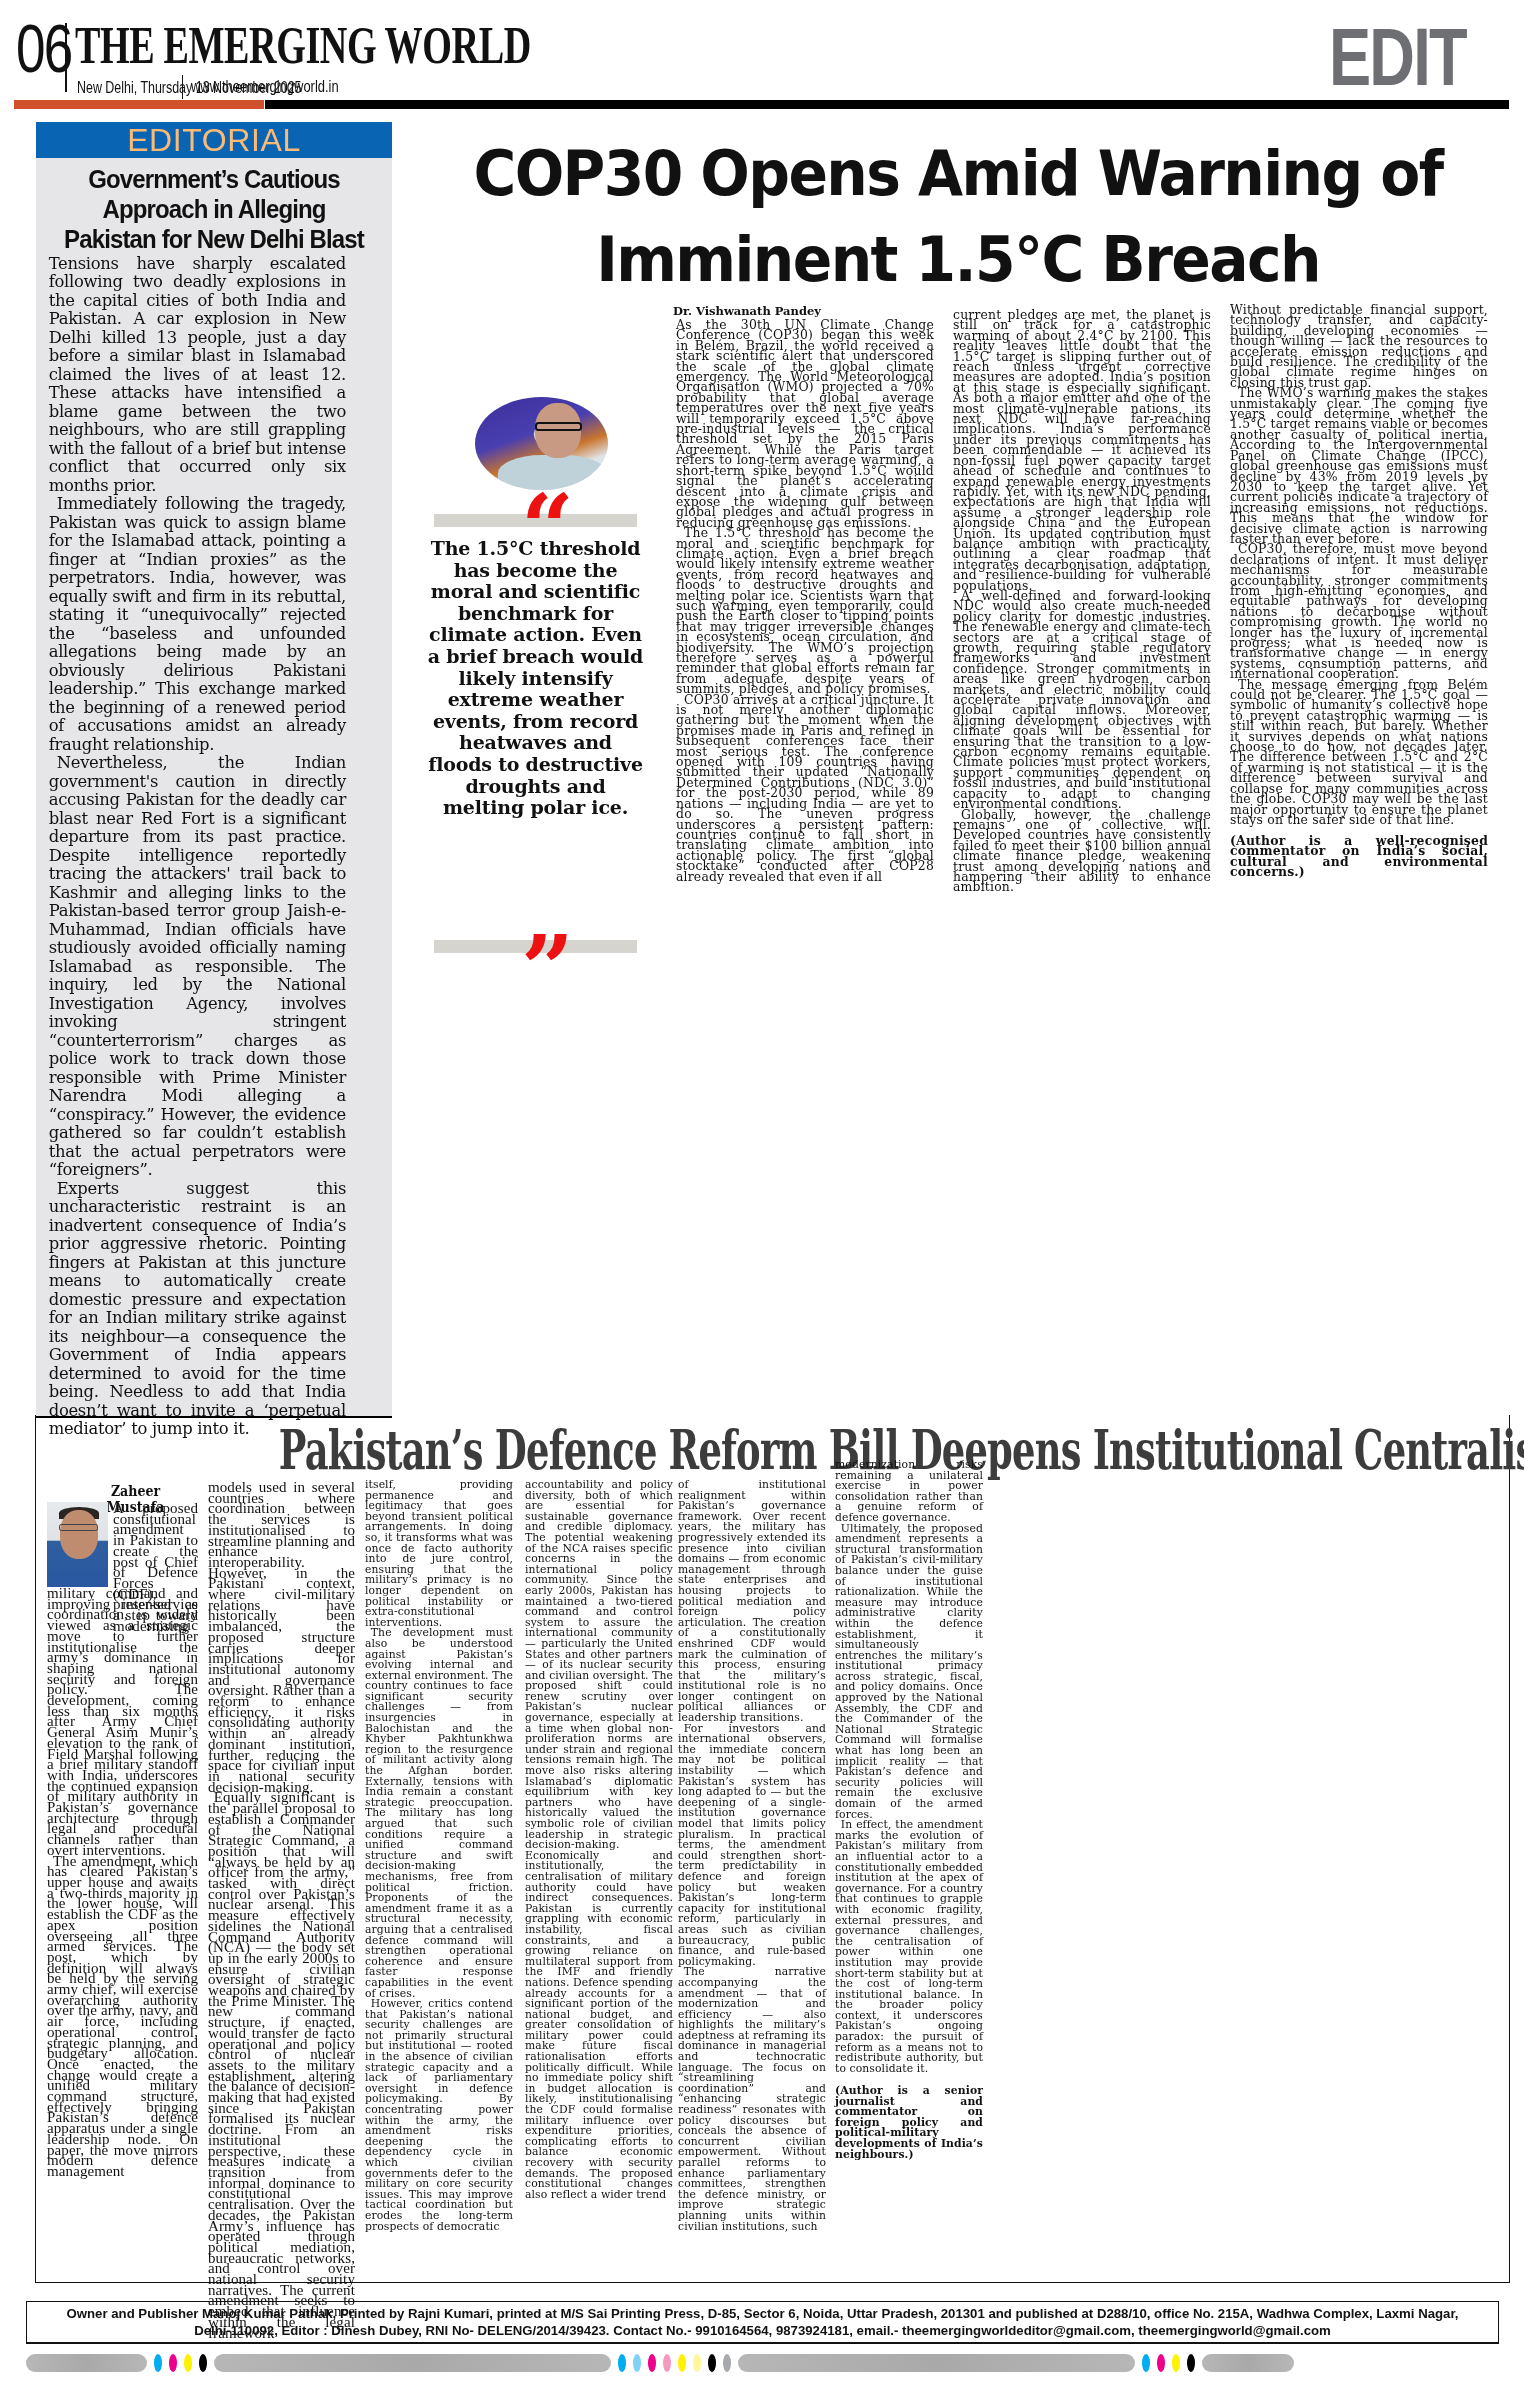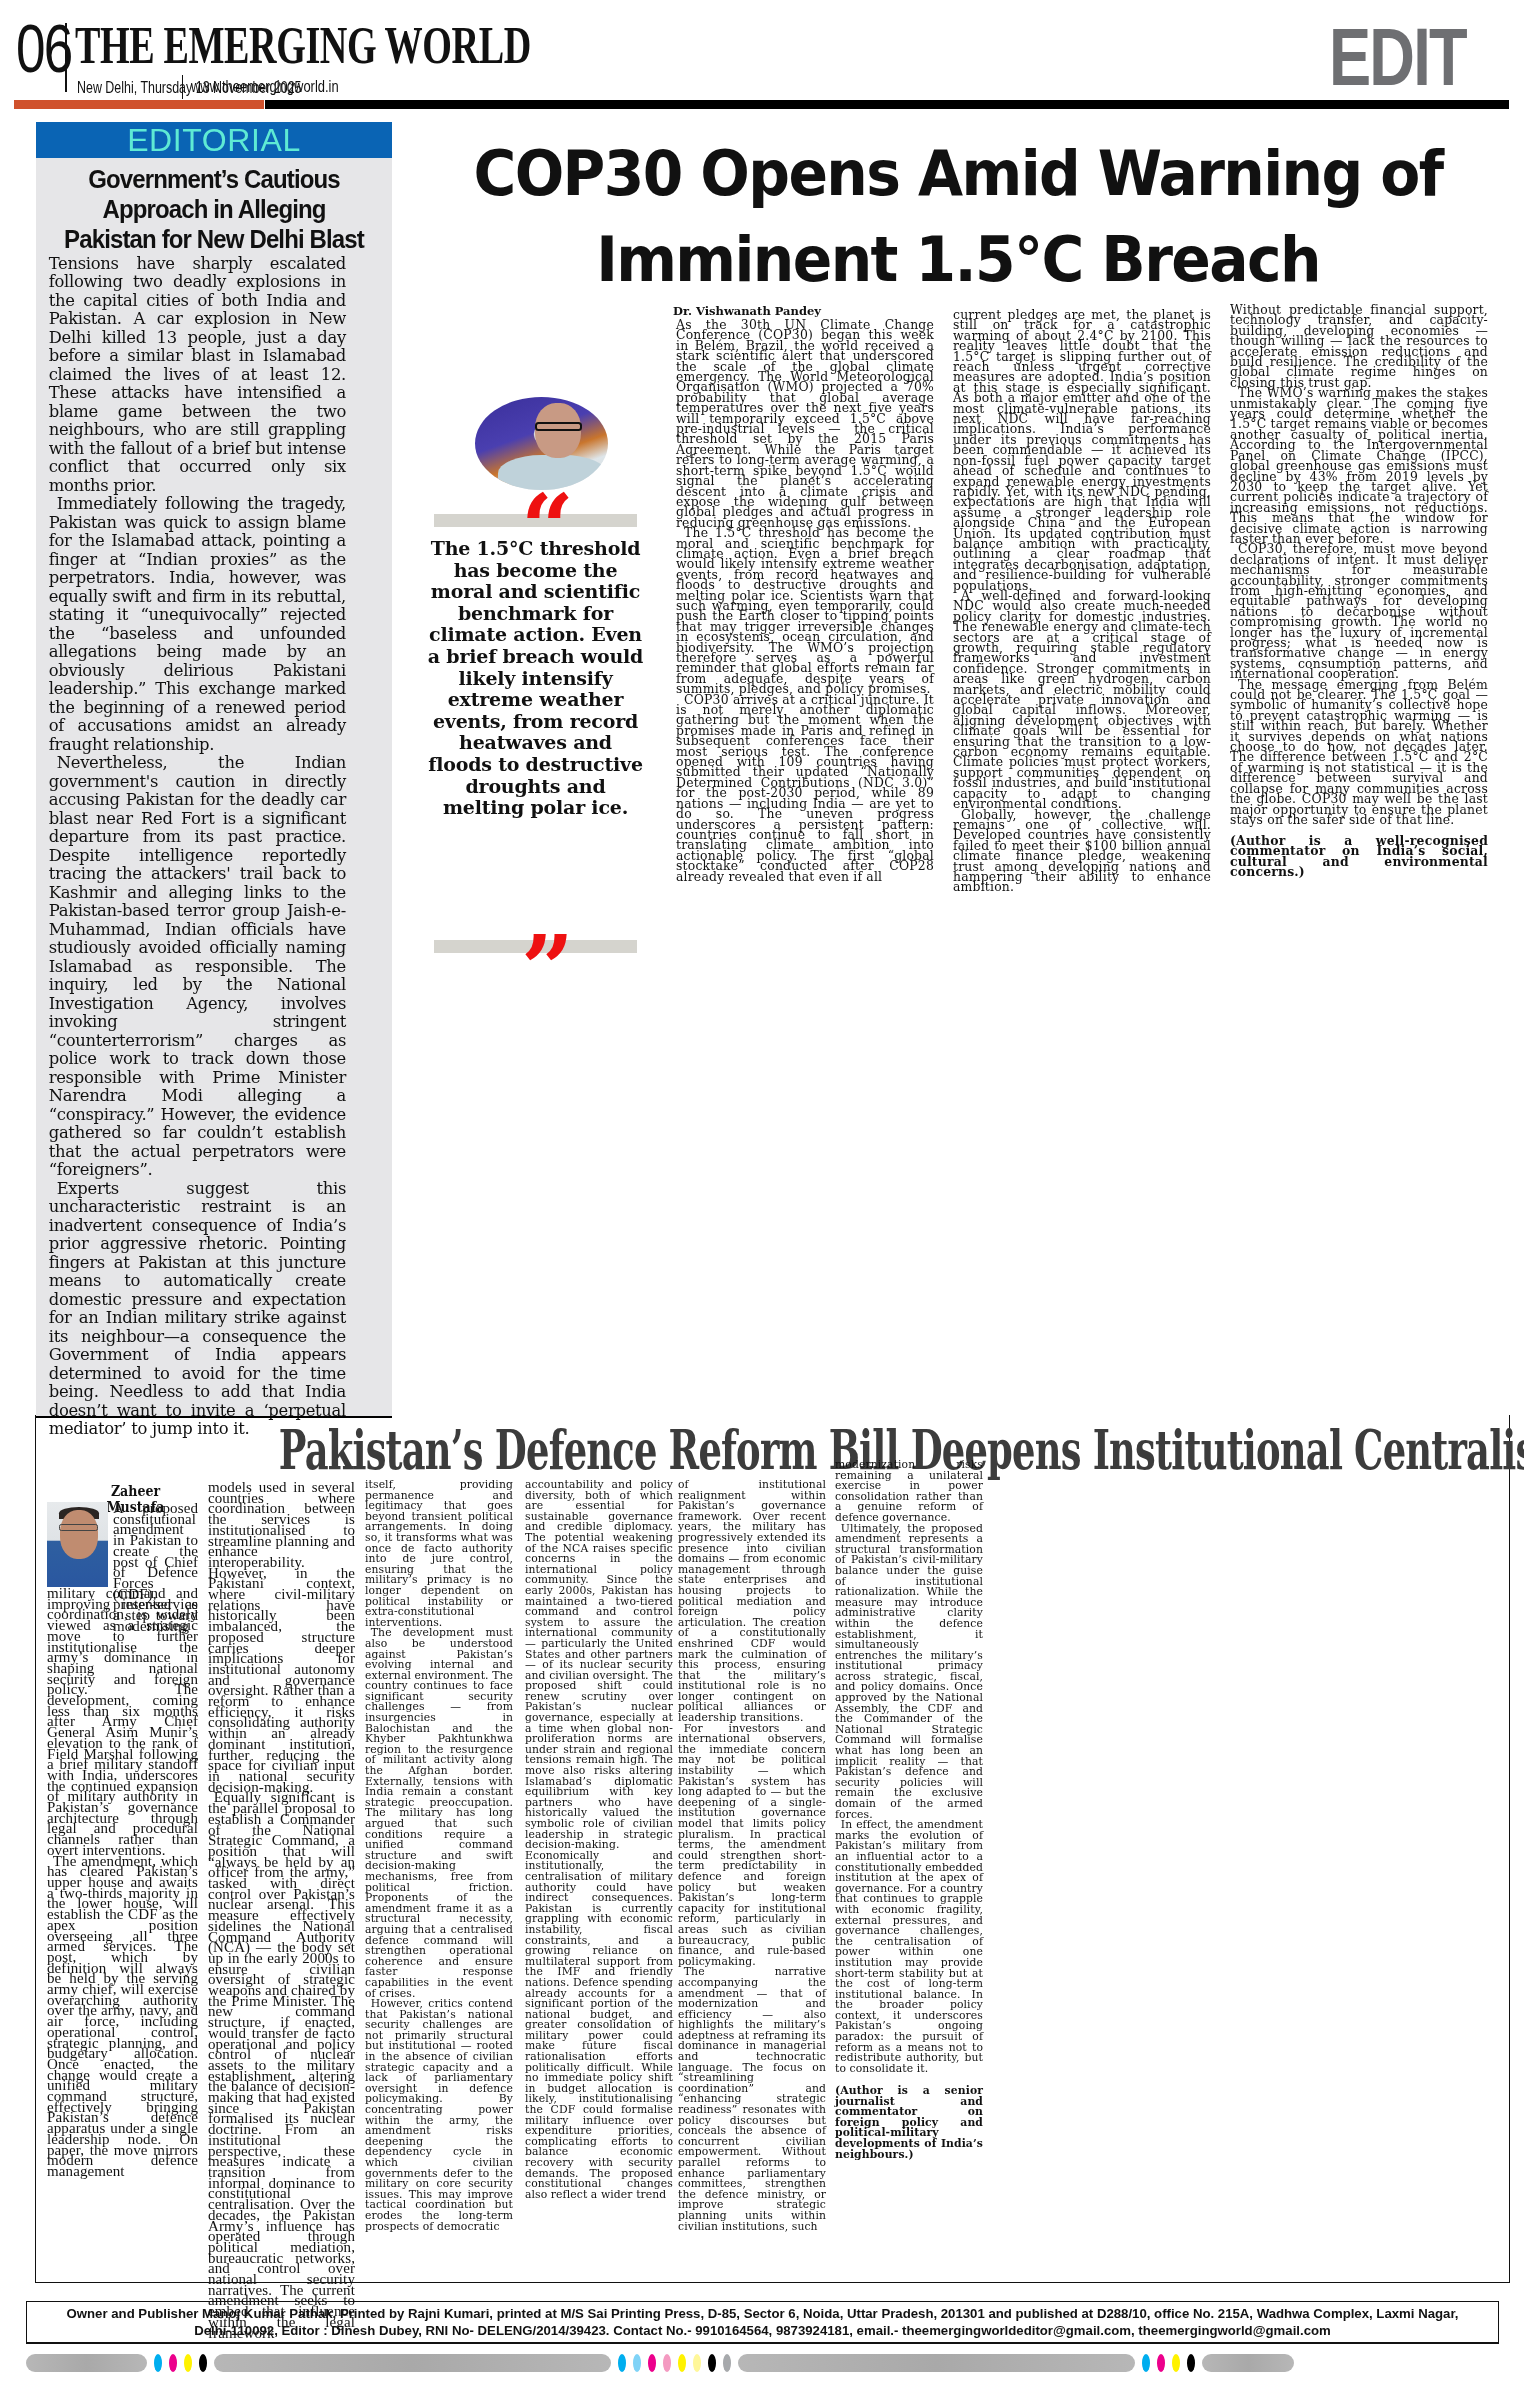--- a/index.html
+++ b/index.html
@@ -13,21 +13,21 @@
   .mast-sep2 { position: absolute; left: 182px; top: 75px; width: 1.2px; height: 24px; background: #111; }
   .paper-name { position: absolute; left: 75px; top: 22px; font-family: "Liberation Serif", serif; font-weight: bold; font-size: 53px; line-height: 46px; letter-spacing: -0.6px; transform: scaleX(0.72); transform-origin: left top; white-space: nowrap; }
   .dateline { position: absolute; left: 77px; top: 77px; font-family: "Liberation Sans", sans-serif; font-size: 17.3px; transform: scaleX(0.72); transform-origin: left top; white-space: nowrap; }
   .website { position: absolute; left: 191px; top: 76px; font-family: "Liberation Sans", sans-serif; font-size: 17.3px; transform: scaleX(0.75); transform-origin: left top; white-space: nowrap; }
   .section-tag { position: absolute; left: 1329px; top: 28px; font-family: "Liberation Sans", sans-serif; font-weight: bold; font-size: 81px; line-height: 58px; color: #6e6f72; transform: scaleX(0.78); transform-origin: left top; letter-spacing: -2.3px; }
   .rule-orange { position: absolute; left: 14.4px; top: 100px; width: 250px; height: 9.2px; background: #d0512c; }
   .rule-black { position: absolute; left: 265px; top: 100px; width: 1244px; height: 9.2px; background: #000; }
 
   
   .editorial { position: absolute; left: 36px; top: 122px; width: 356px; height: 1296px; background: #e6e6e8; }
-  .editorial-banner { height: 36px; background: #0a64b4; color: #5eead4; text-align: center; font-family: "Liberation Sans", sans-serif; font-size: 32px; line-height: 36px; letter-spacing: 0.6px; }
+  .editorial-banner { height: 36px; background: #0a64b4; color: #fdba74; text-align: center; font-family: "Liberation Sans", sans-serif; font-size: 32px; line-height: 36px; letter-spacing: 0.6px; }
   .editorial-title { text-align: center; font-family: "Liberation Sans", sans-serif; font-weight: bold; font-size: 25px; line-height: 30px; padding: 5.8px 11.5px 0; letter-spacing: -0.9px; transform: scaleX(0.96); }
   .editorial-body { padding: 0 46px 0 12.7px; margin-top: 1.2px; }
   .editorial-body p { font-family: "DejaVu Serif", serif; font-size: 16.4px; line-height: 18.5px; text-align: justify; text-indent: 8px; letter-spacing: -0.3px; }
   .editorial-body p:first-child { text-indent: 0; }
   .editorial-rule { position: absolute; left: 36px; top: 1416px; width: 356px; height: 2.3px; background: #000; }
 
   
   .cop-headline { position: absolute; left: 397px; top: 131px; width: 1122px; text-align: center; font-family: "DejaVu Sans", sans-serif; font-weight: bold; font-size: 62px; line-height: 86px; letter-spacing: -1.7px; transform: scaleX(0.94); transform-origin: center top; }
   .author-photo { position: absolute; left: 475px; top: 397px; width: 133px; height: 93px; border-radius: 50%; overflow: hidden; background: radial-gradient(ellipse at 60% 40%, #ddd 0 18%, transparent 19%), linear-gradient(160deg, #3a2f9a 0%, #4a3fb0 40%, #c9752c 60%, #dfe6ea 75%, #cfd8dc 100%); }
   .author-photo .face { position: absolute; left: 60px; top: 5.8px; width: 46px; height: 55px; border-radius: 45%; background: #c89a84; }

